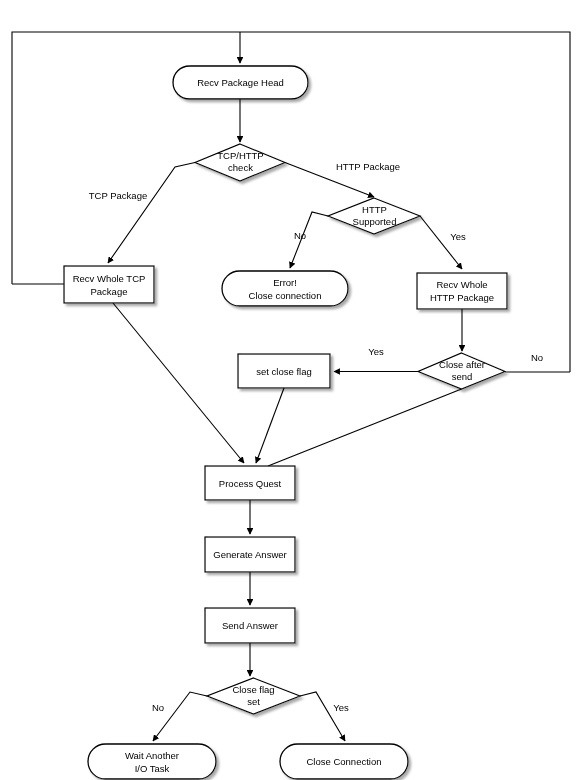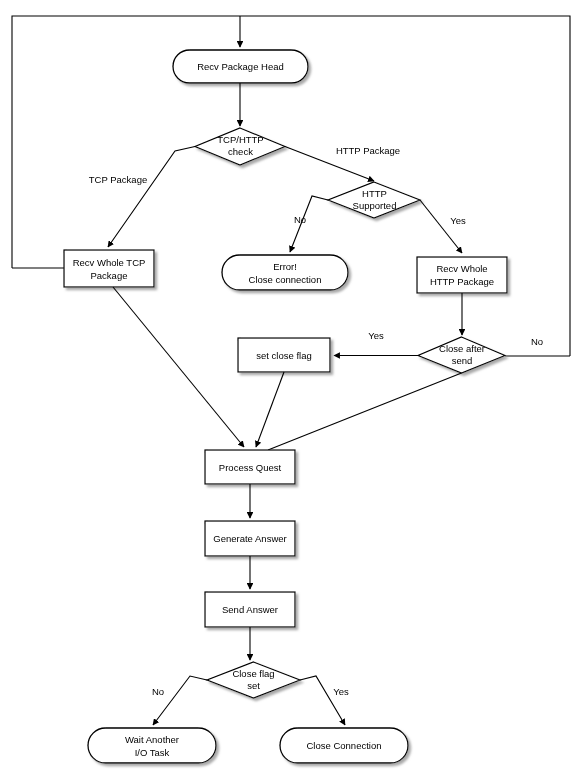--- a/index.html
+++ b/index.html
@@ -10,20 +10,21 @@
   body {
     width: 582px;
     height: 780px;
     font-family: "Liberation Sans", sans-serif;
     overflow: hidden;
   }
   #flow-root {
     position: relative;
     width: 582px;
     height: 736px;
+    margin-top: 16px;
   }
   svg#flowchart {
     display: block;
     width: 582px;
     height: 780px;
   }
   .node-shape {
     fill: #ffffff;
     stroke: #000000;
     stroke-width: 1.2;

